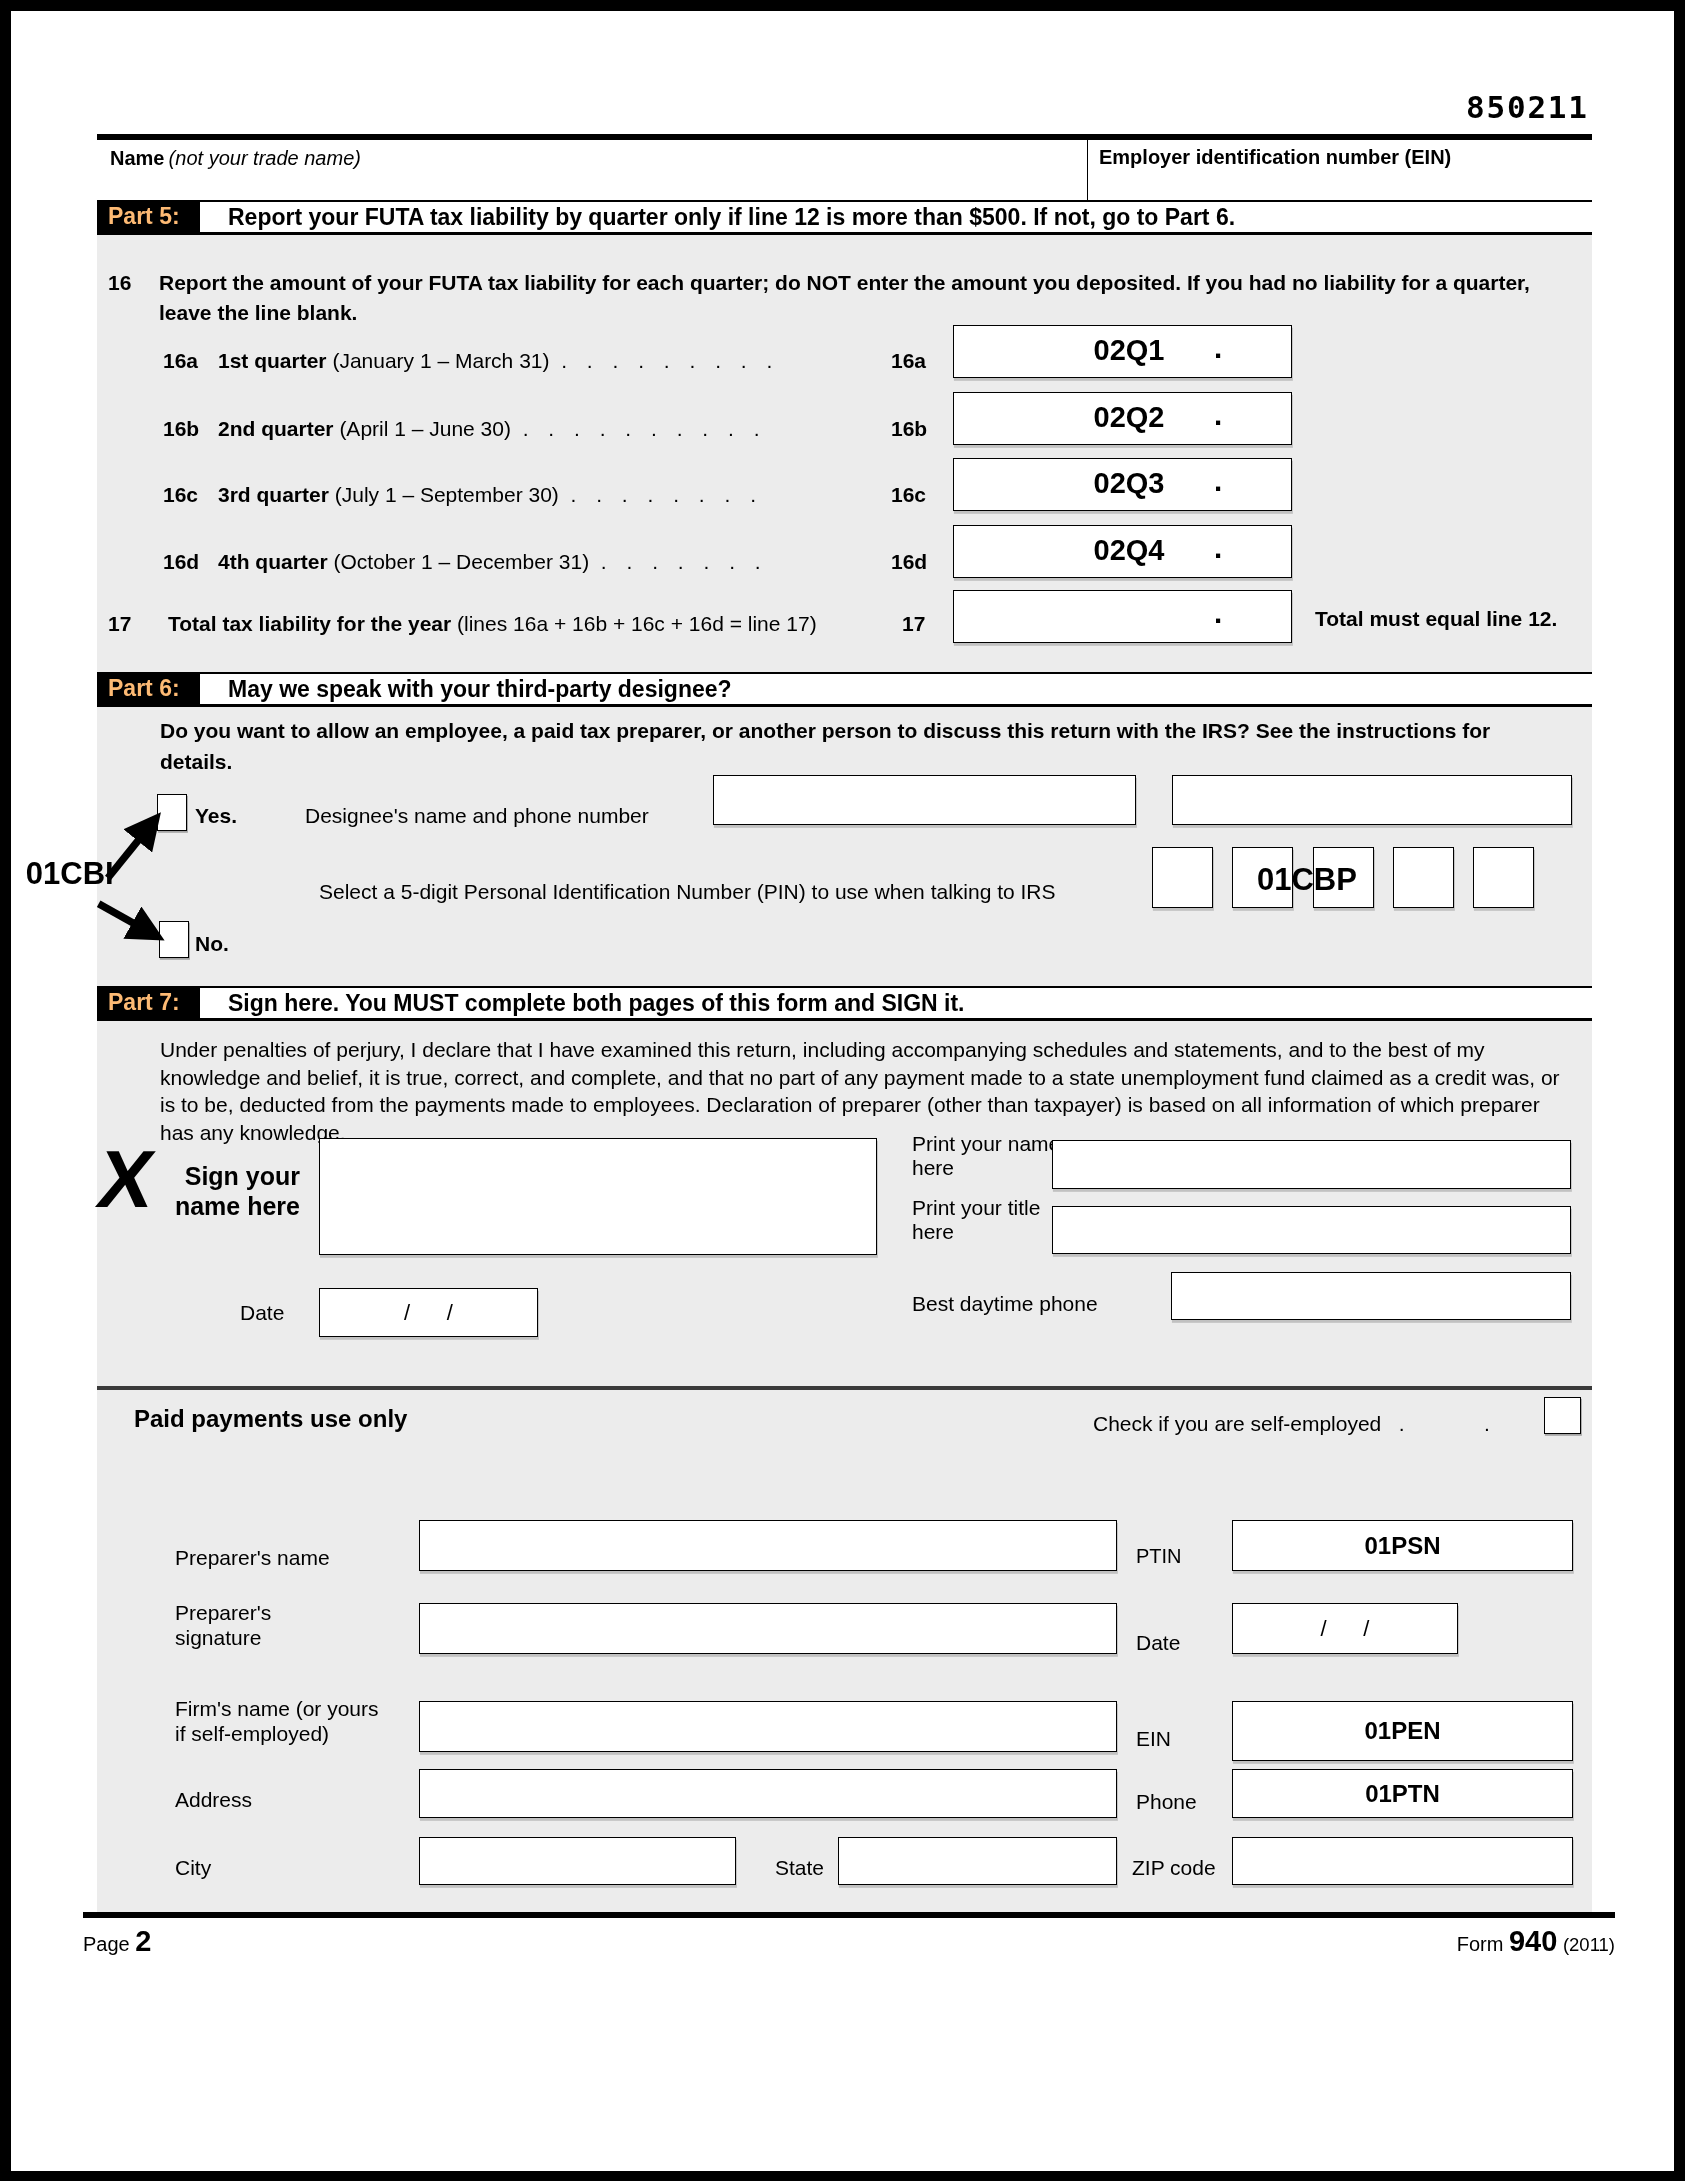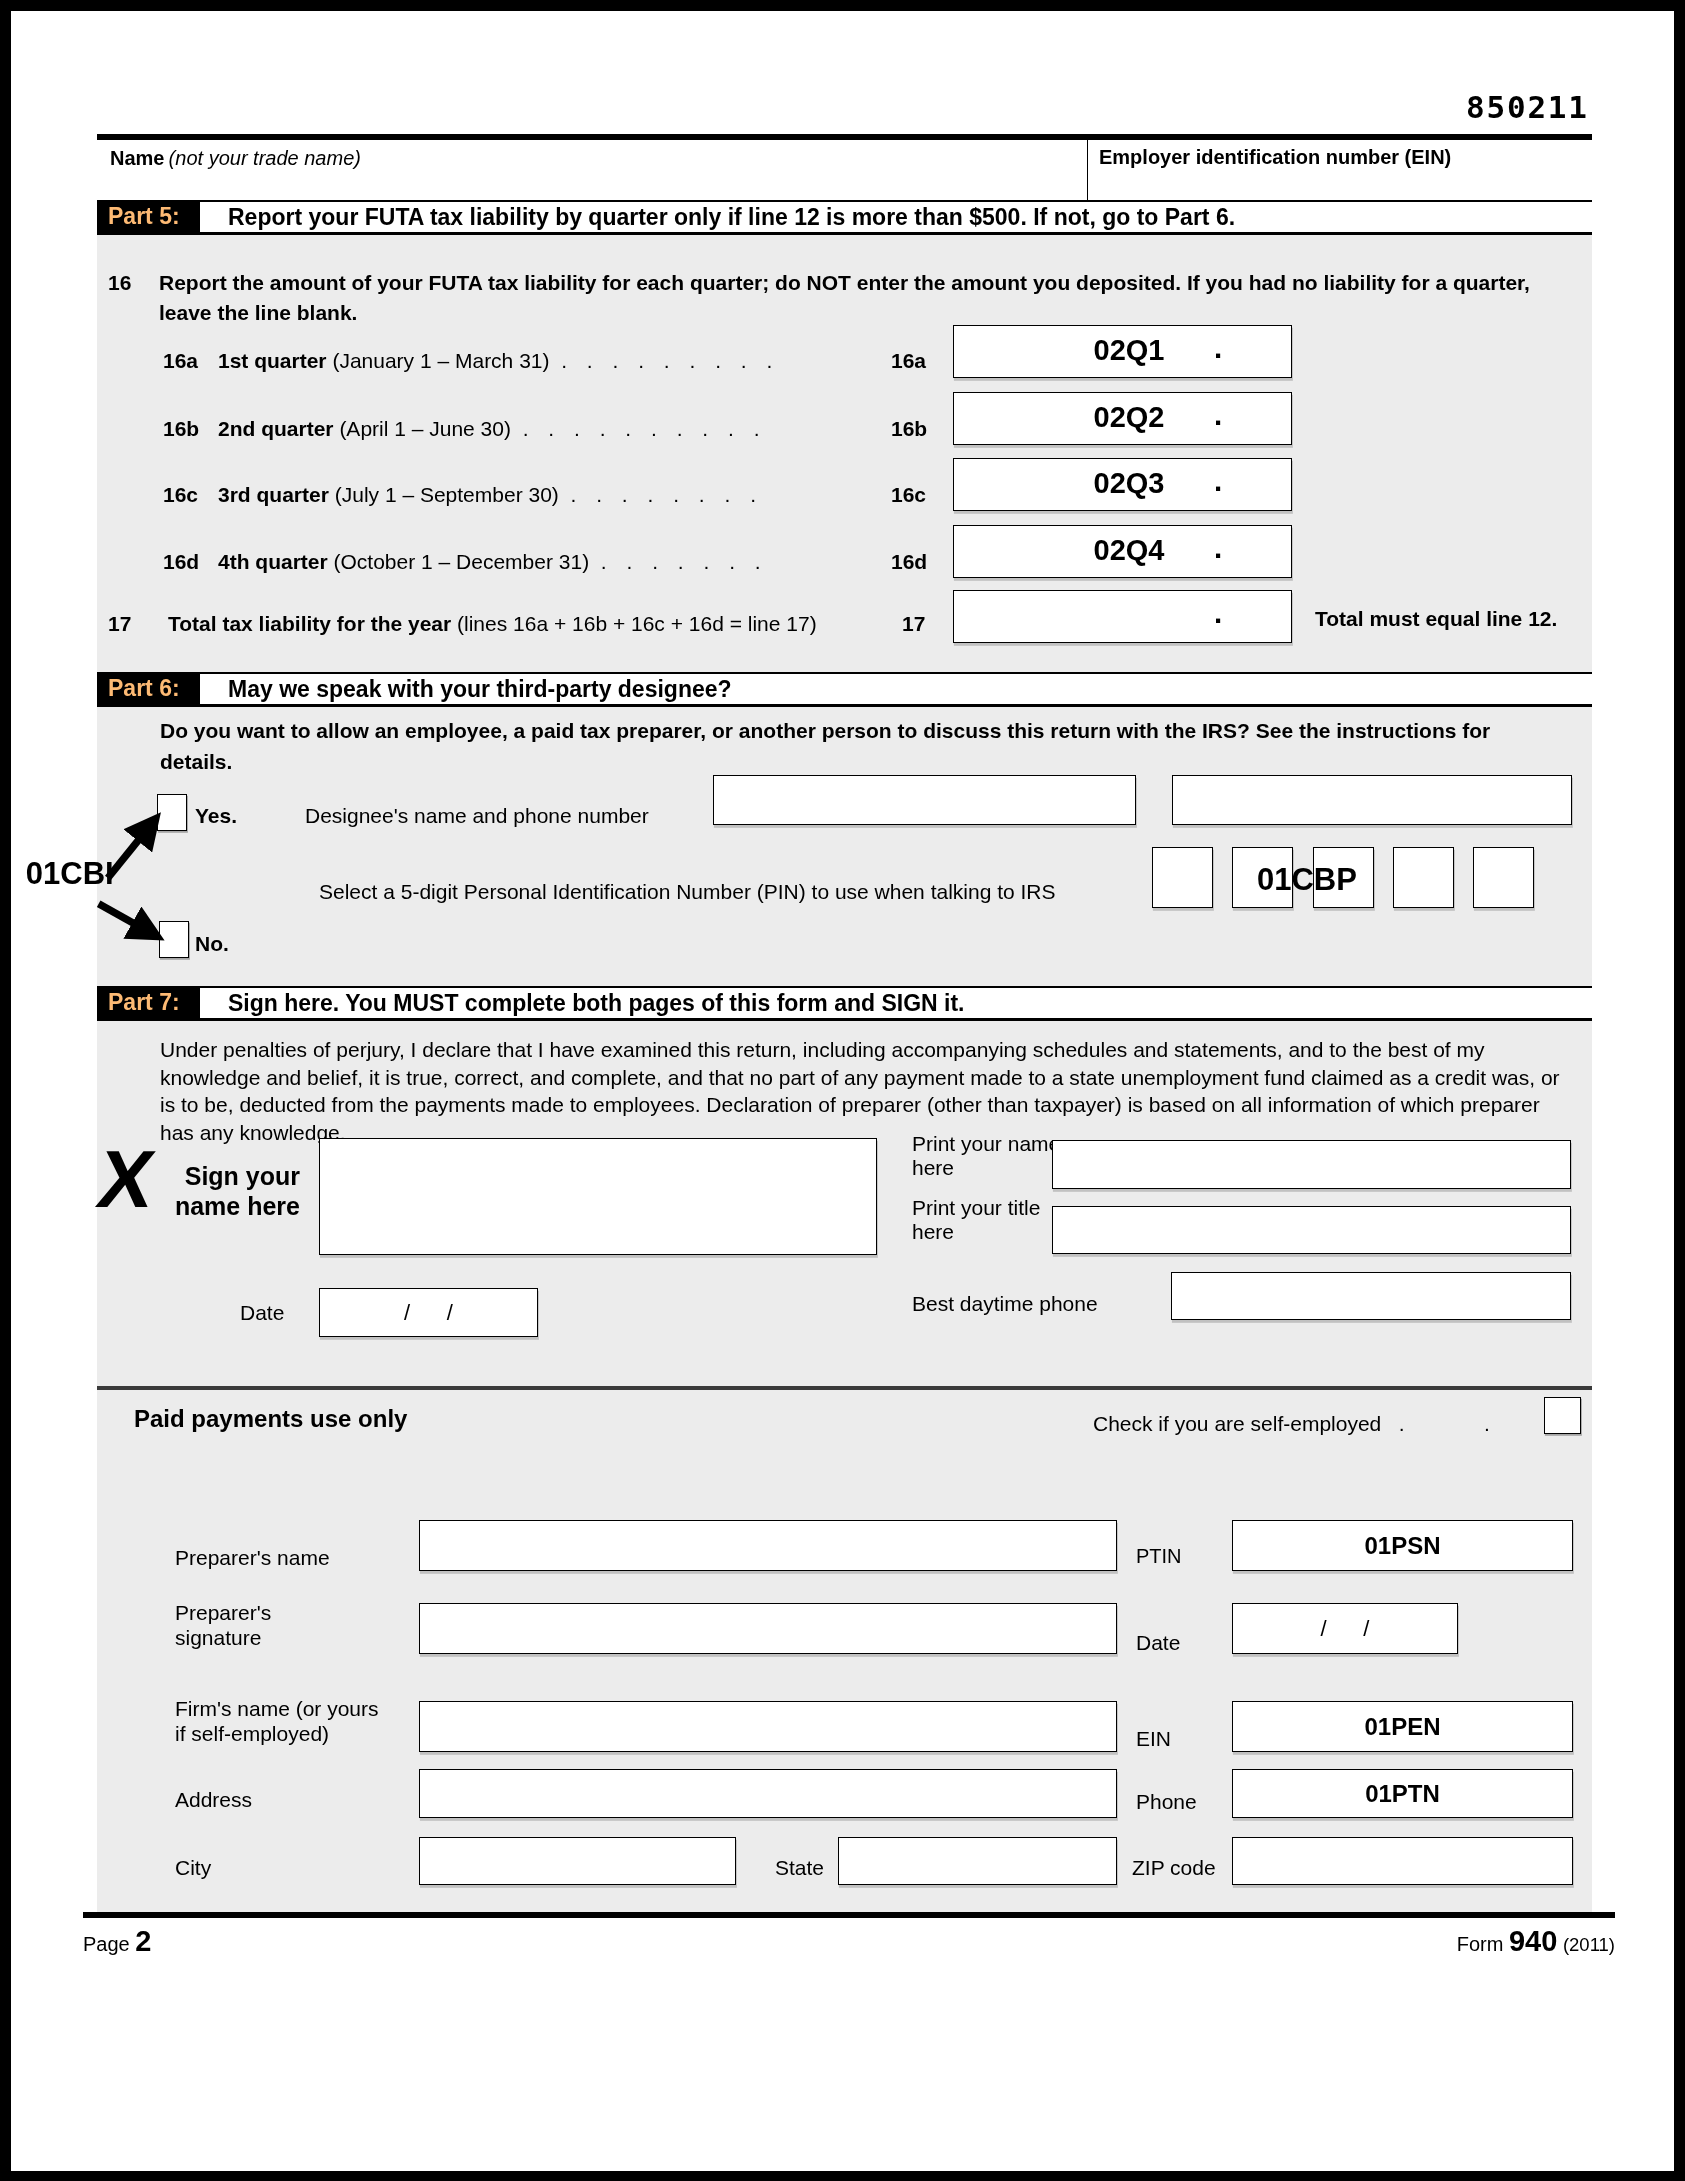--- a/index.html
+++ b/index.html
@@ -223,21 +223,21 @@
     <span class="abs t23" style="left:1039px;top:238px;">Date</span>
     <div class="box" style="left:1135px;top:213px;width:226px;height:51px;">
       <span class="slashes">/      /</span>
     </div>
 
     <div class="abs t23" style="left:78px;top:306px;width:208px;line-height:1.2;">Firm's name (or yours if self-employed)</div>
     <div class="box" style="left:322px;top:311px;width:698px;height:51px;">
       <span class="code-value"></span>
     </div>
     <span class="abs t23" style="left:1039px;top:334px;">EIN</span>
-    <div class="box" style="left:1135px;top:311px;width:341px;height:51px;">
+    <div class="box" style="left:1135px;top:311px;width:341px;height:60px;">
       <span class="code-value">01PEN</span>
     </div>
 
     <span class="abs t23" style="left:78px;top:395px;">Address</span>
     <div class="box" style="left:322px;top:379px;width:698px;height:49px;">
       <span class="code-value"></span>
     </div>
     <span class="abs t23" style="left:1039px;top:397px;">Phone</span>
     <div class="box" style="left:1135px;top:379px;width:341px;height:49px;">
       <span class="code-value">01PTN</span>

